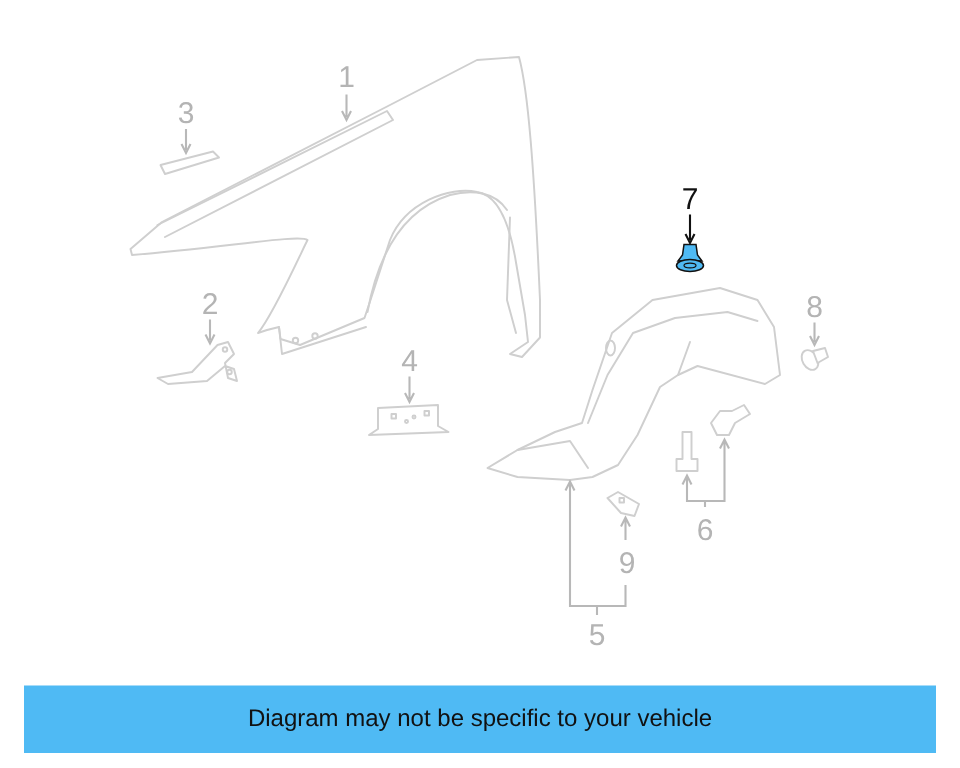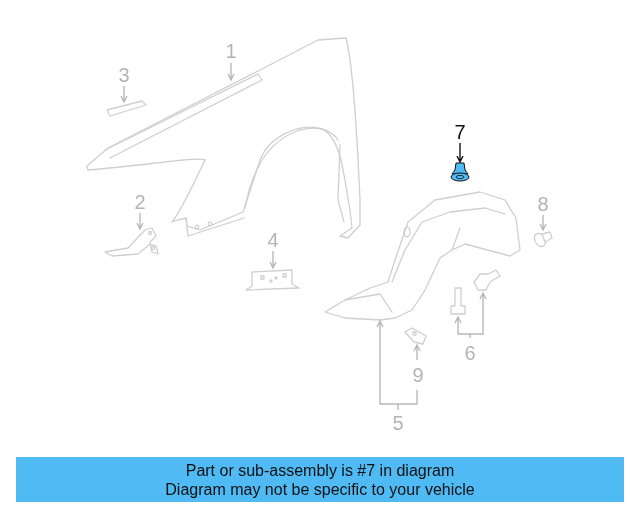--- a/index.html
+++ b/index.html
@@ -89,15 +89,14 @@
   <text class="callout-hl" x="460" y="139" text-anchor="middle">7</text>
   <path d="M460,143 L460,160 M457,156 L460,162 L463,156" stroke="#111111" stroke-width="1.4" fill="none"></path>
   <g>
     <path d="M456,163 L464,163 L465,170 L468,174 L452,174 L455,170 Z" fill="#4fbaf4" stroke="#111111" stroke-width="1"></path>
     <ellipse cx="460" cy="177" rx="9" ry="4" fill="#4fbaf4" stroke="#111111" stroke-width="1"></ellipse>
     <ellipse cx="460" cy="177" rx="4" ry="1.6" fill="none" stroke="#111111" stroke-width="0.8"></ellipse>
   </g>
 </svg>
 
 <div class="banner">
-  <span>Part or sub-assembly is #7 in diagram</span>
   <span>Diagram may not be specific to your vehicle</span>
 </div>
 
 </body></html>

